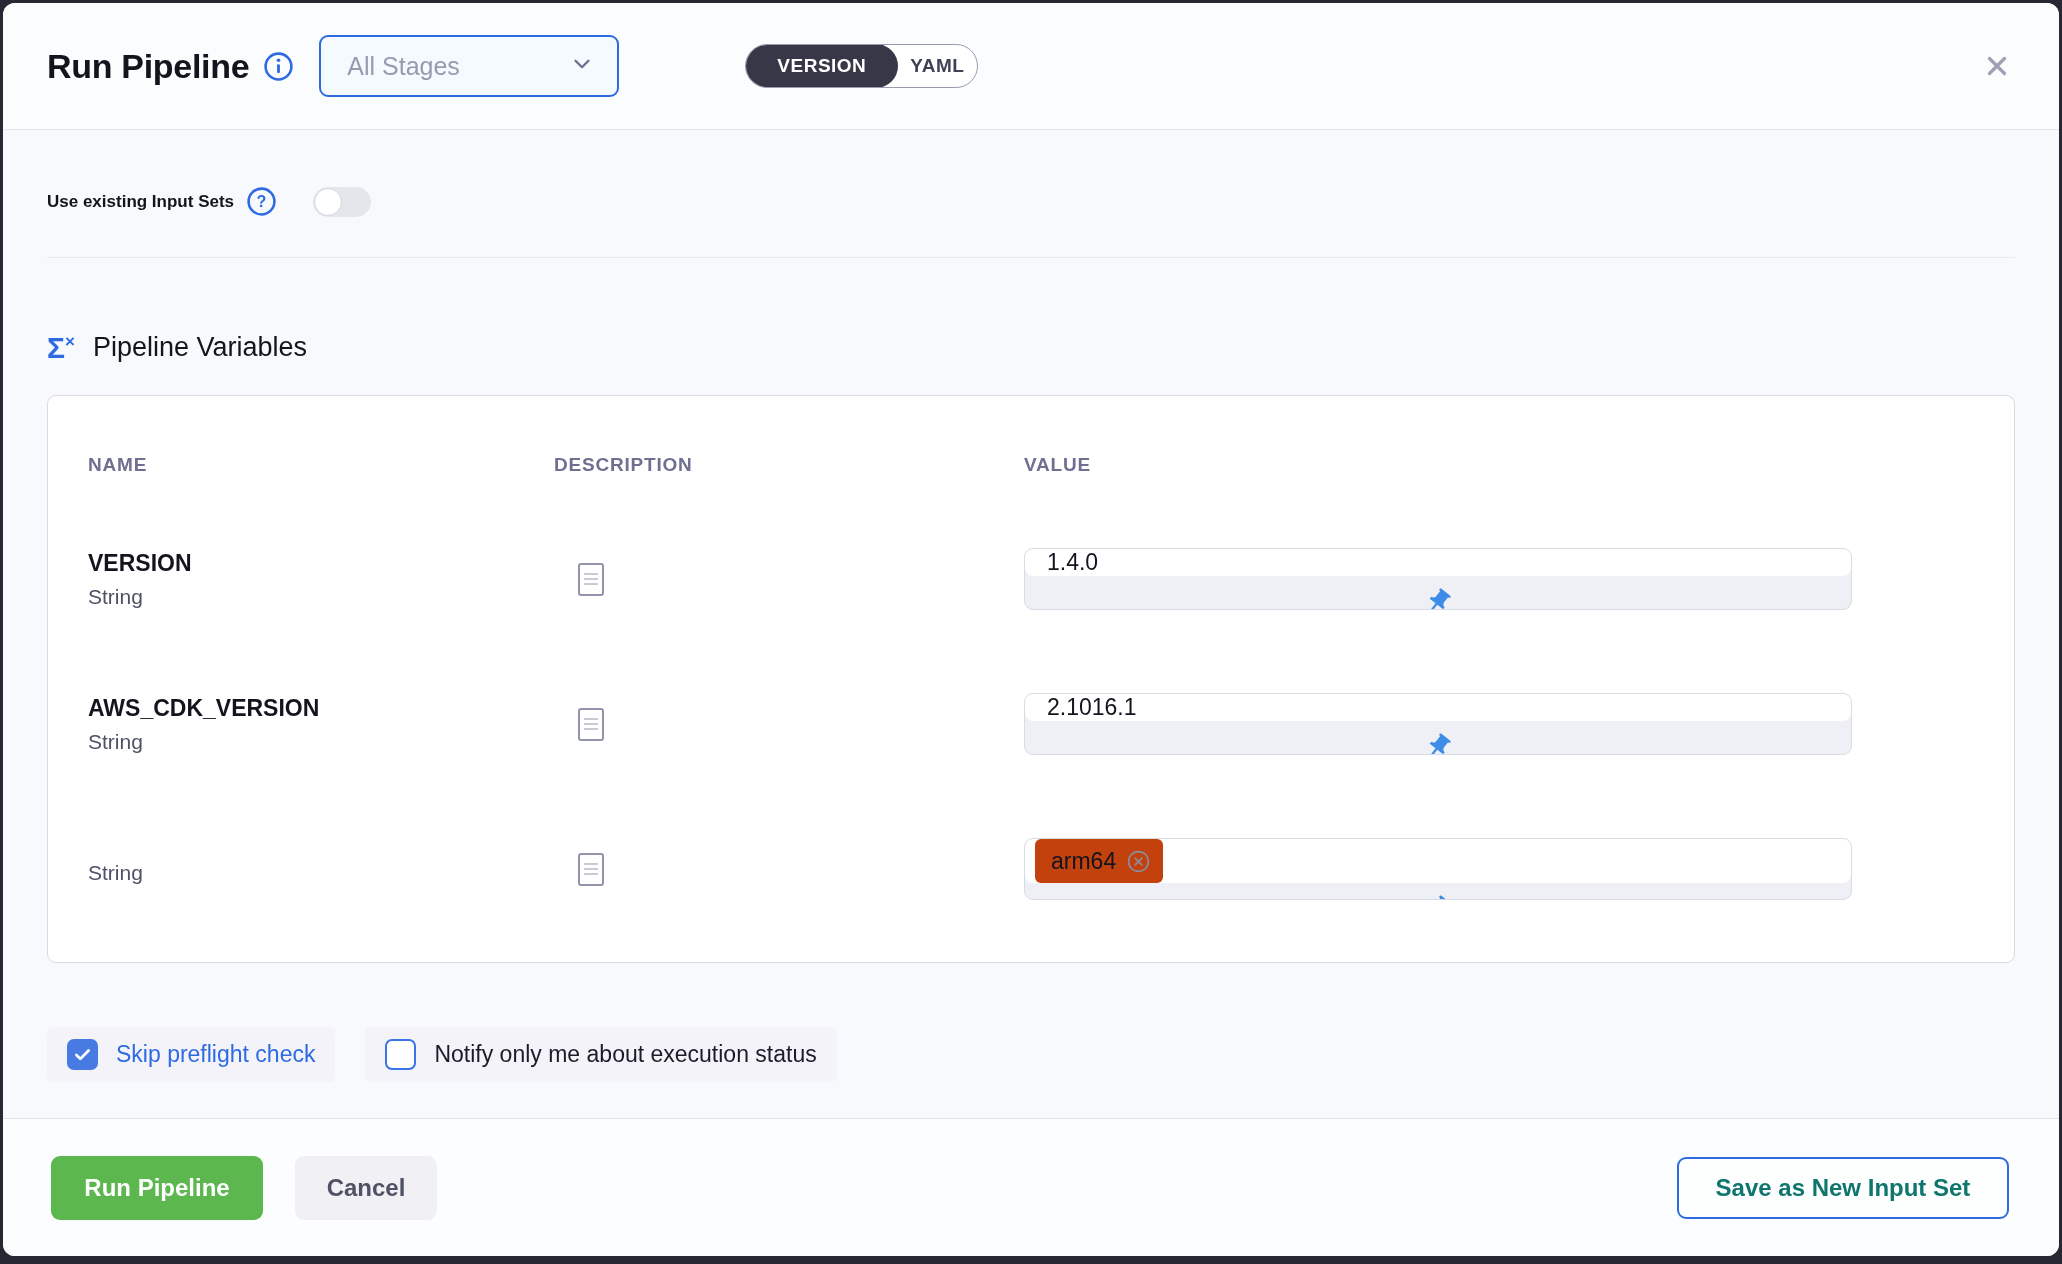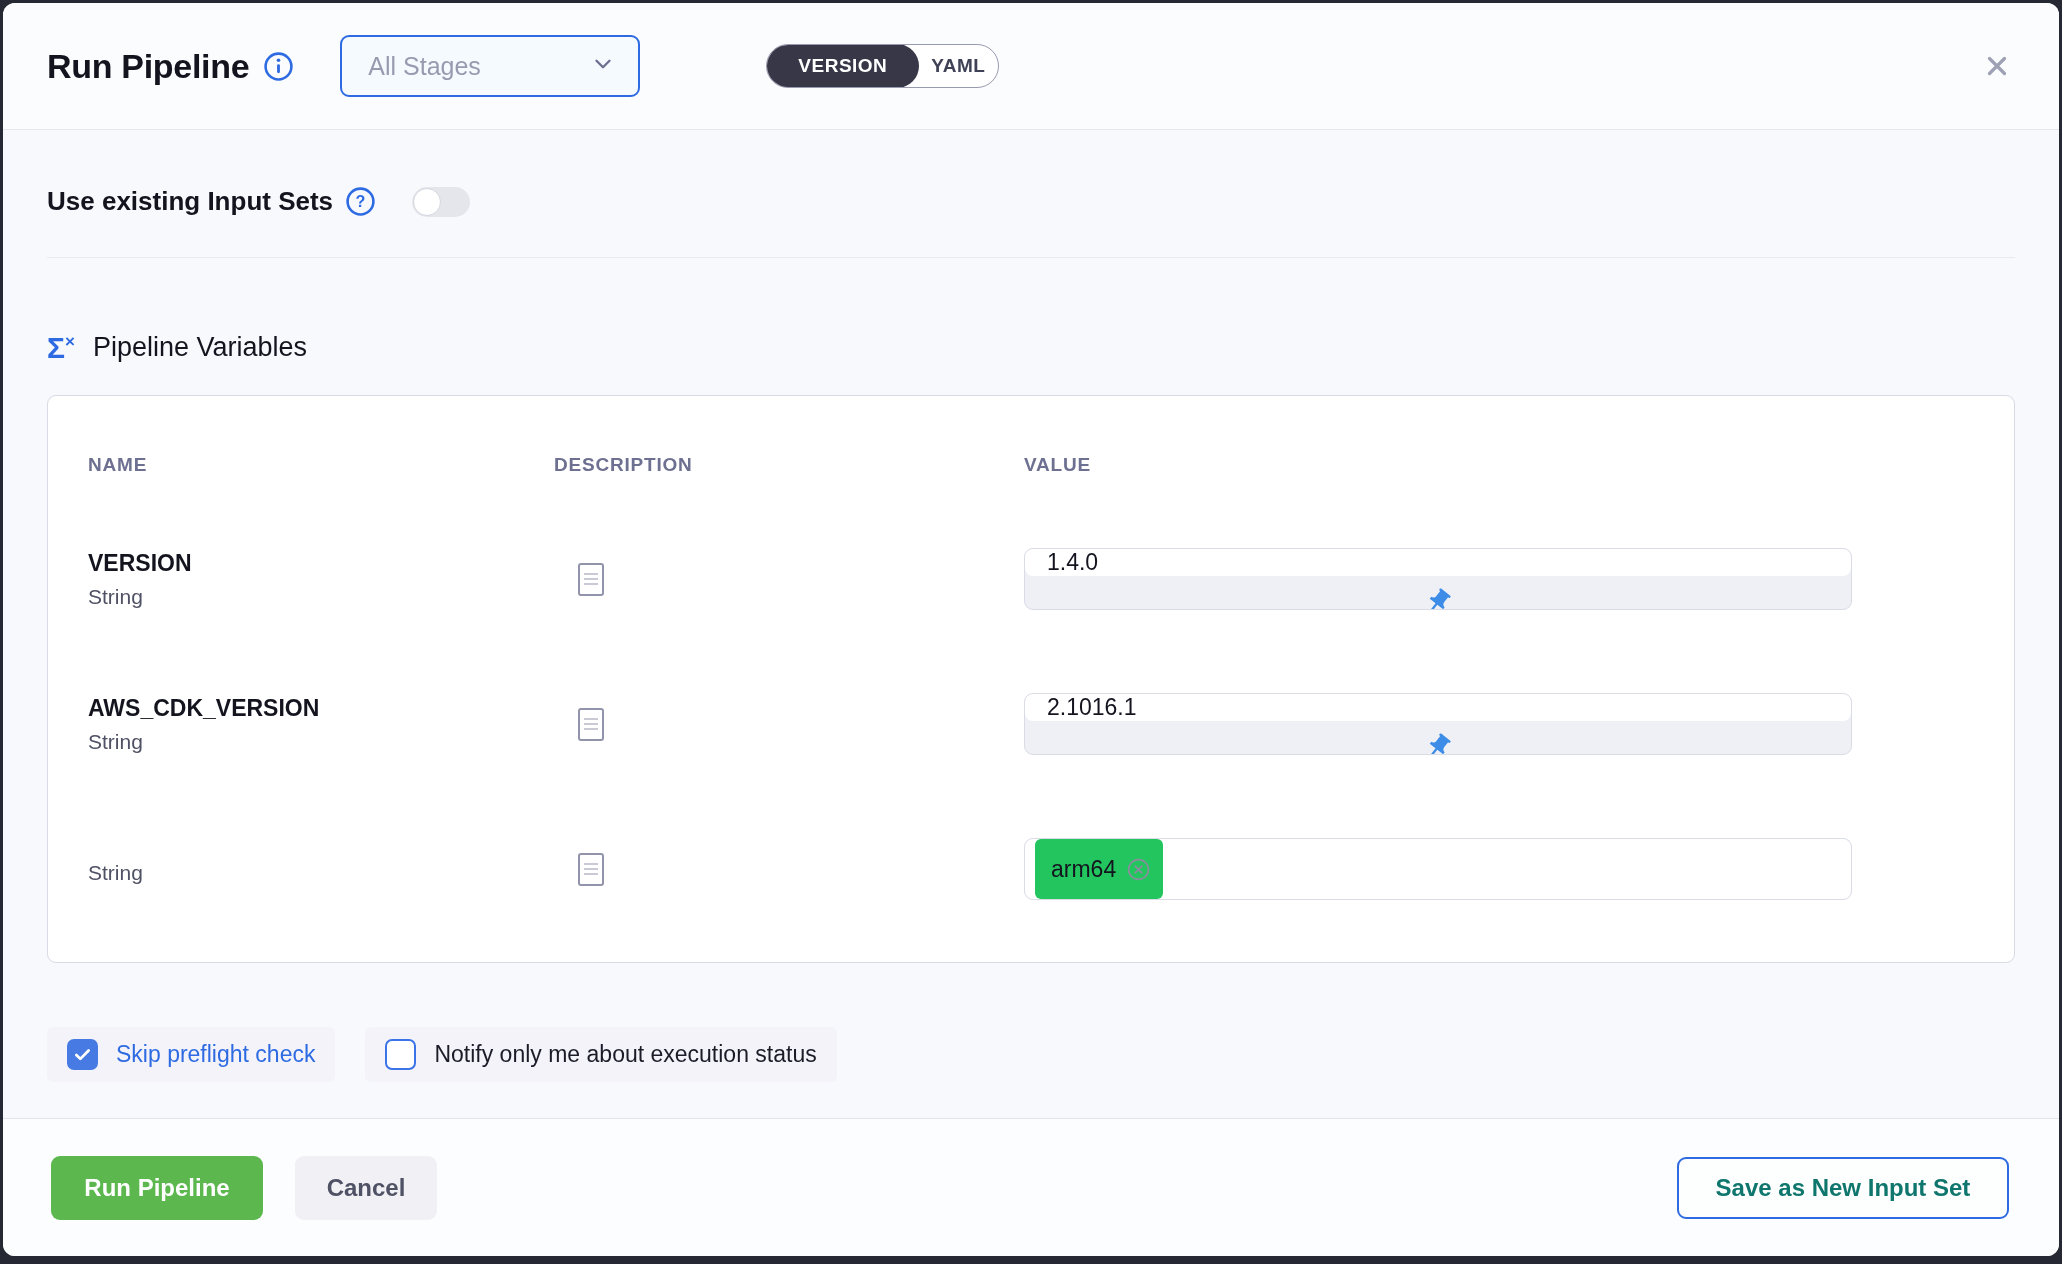--- a/index.html
+++ b/index.html
@@ -28,21 +28,21 @@
     padding: 0 40px 0 44px;
   }
   .title {
     font-size: 34px;
     font-weight: 700;
     letter-spacing: -0.3px;
     color: #14141f;
   }
   .info-icon { margin-left: 14px; display: inline-flex; }
   .stage-select {
-    margin-left: 46px;
+    margin-left: 25px;
     width: 300px;
     height: 62px;
     background: #f4fafe;
     border: 2px solid #2e6be2;
     border-radius: 9px;
     display: flex;
     align-items: center;
     padding: 0 22px 0 26px;
     cursor: pointer;
   }
@@ -91,21 +91,21 @@
     flex: 1 1 auto;
     padding: 0 44px;
     background: #f7f9fc;
   }
   .input-sets-row {
     margin-top: 56px;
     display: flex;
     align-items: center;
   }
   .input-sets-row .label {
-    font-size: 26px;
+    font-size: 17px;
     font-weight: 700;
     color: #14141f;
   }
   .help-icon { margin-left: 12px; display: inline-flex; }
   .toggle {
     margin-left: 36px;
     width: 58px; height: 30px;
     background: #e4e6ec;
     border-radius: 15px;
     position: relative;
@@ -203,23 +203,23 @@
   }
   .value-tagbox {
     flex: 1;
     background: #ffffff;
     border-radius: 8px;
     display: flex;
     align-items: center;
     padding: 0 10px;
   }
   .tag {
-    background: #22c55e;
+    background: #c2410c;
     border-radius: 6px;
-    height: 60px;
+    height: 44px;
     display: flex;
     align-items: center;
     padding: 0 12px 0 16px;
     font-size: 23px;
     color: #14141f;
   }
   .tag-remove { margin-left: 10px; display: inline-flex; cursor: pointer; }
   .pin-btn {
     flex: 0 0 51px;
     display: flex;

